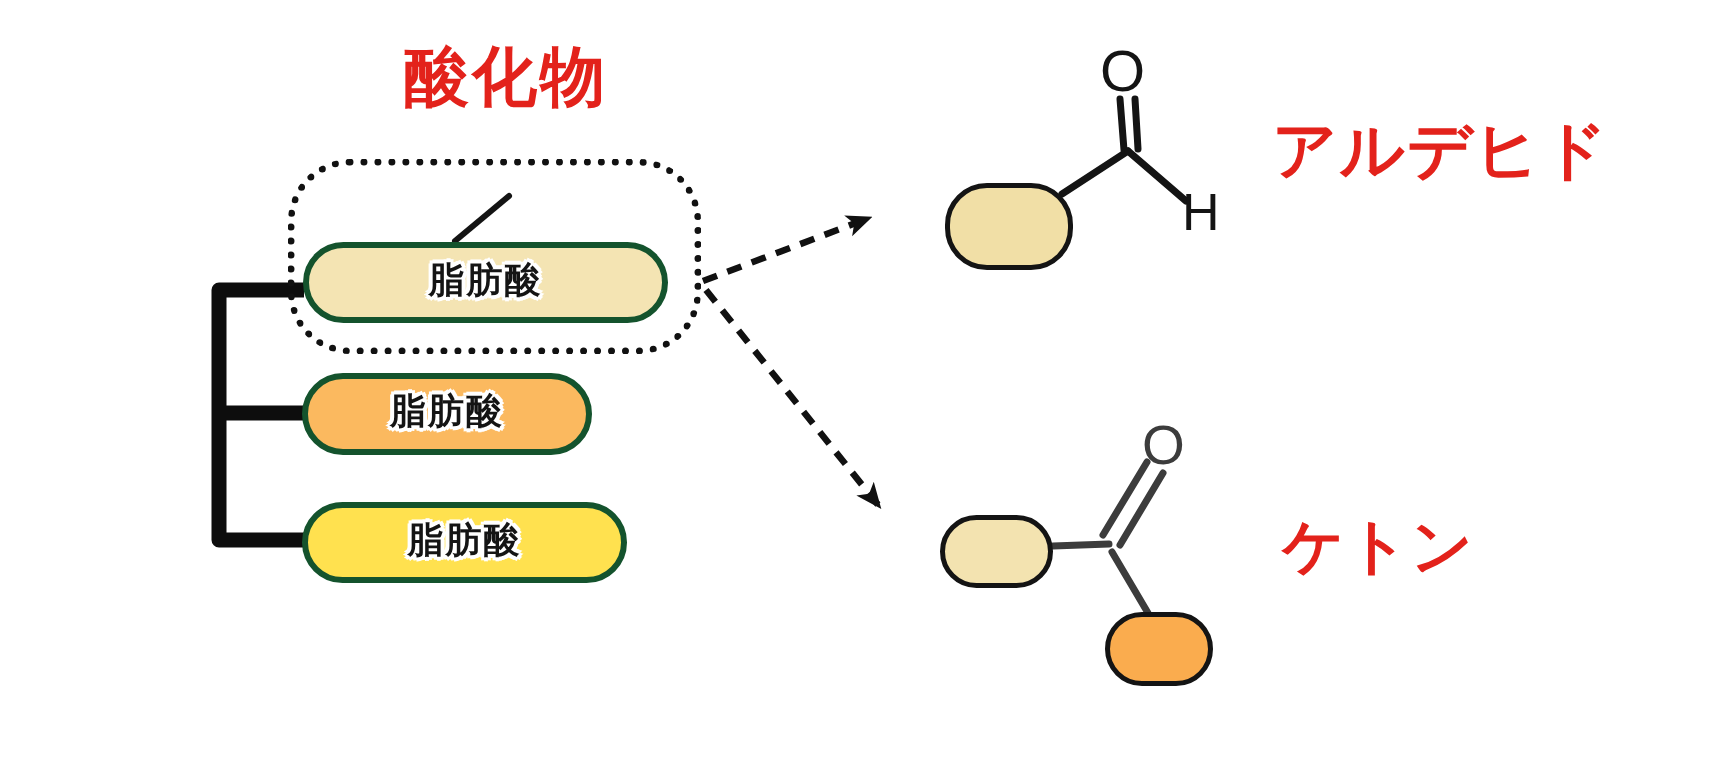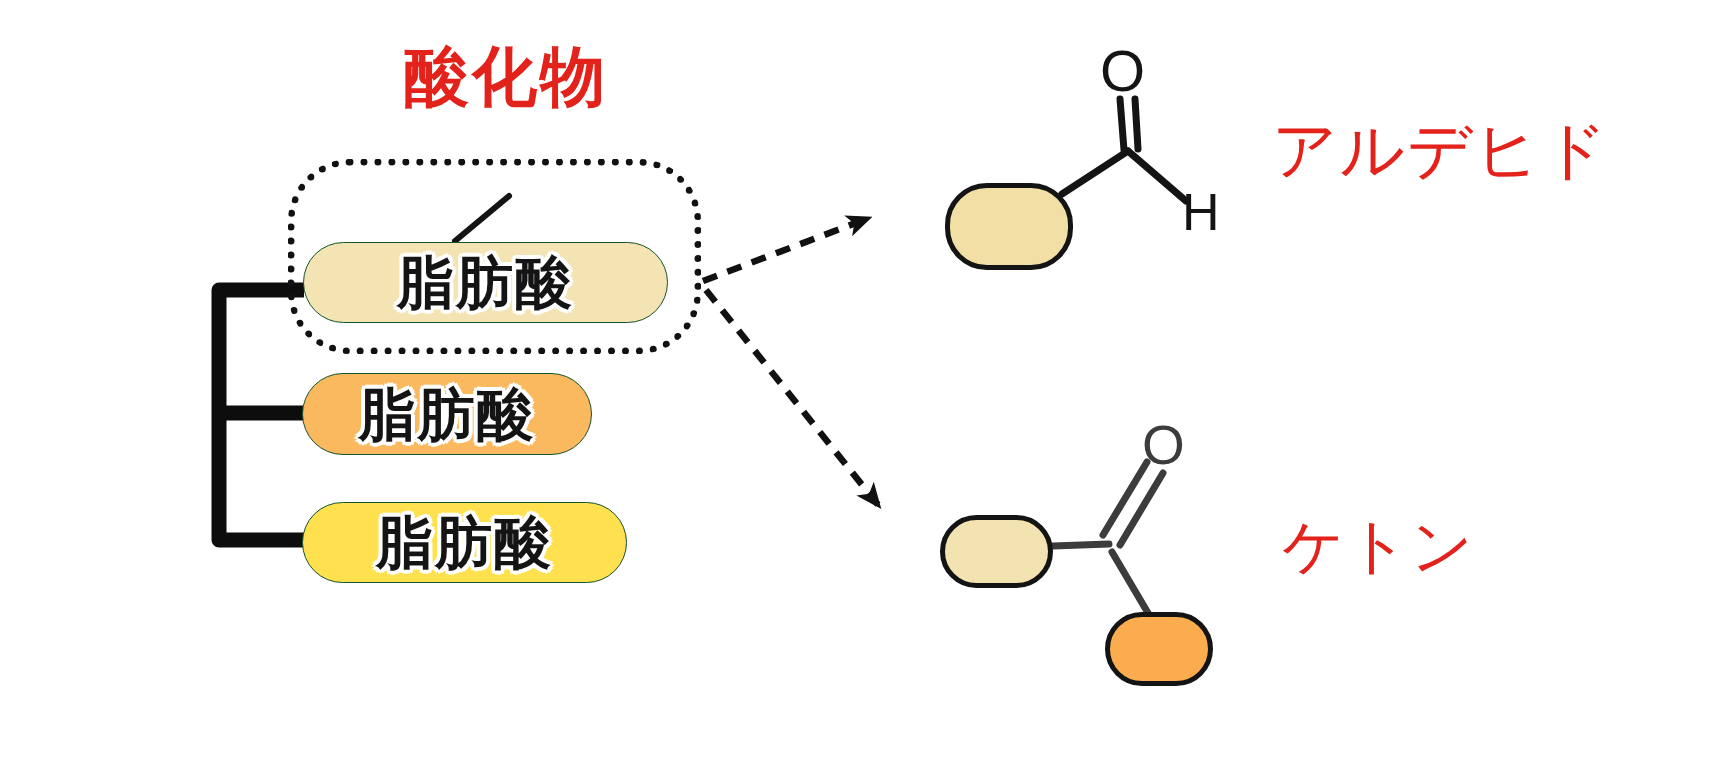--- a/index.html
+++ b/index.html
@@ -26,45 +26,46 @@
     border:7px dotted #111111;border-radius:62px;
     box-sizing:border-box;
   }
   .ooh{
     left:504px;top:160px;
     font-size:57px;color:#141414;line-height:1;
     letter-spacing:1px;white-space:nowrap;
   }
   .pill{
     display:flex;align-items:center;justify-content:center;
-    border:1px solid #14532d;border-radius:46px;
+    border:6px solid #14532d;border-radius:46px;
     box-sizing:border-box;
-    font-size:57px;font-weight:700;color:#141414;
+    font-size:36px;font-weight:700;color:#141414;
     line-height:1;letter-spacing:2px;white-space:nowrap;
     text-shadow:
       -3px -3px 0 #fff, 3px -3px 0 #fff, -3px 3px 0 #fff, 3px 3px 0 #fff,
       0 -4px 0 #fff, 0 4px 0 #fff, -4px 0 0 #fff, 4px 0 0 #fff;
+    font-family: Liberation Mono, monospace;
   }
   .pill-1{left:303px;top:242px;width:365px;height:81px;background:#F4E4B3;}
   .pill-2{left:302px;top:373px;width:290px;height:82px;background:#FBB95F;}
   .pill-3{left:302px;top:502px;width:325px;height:81px;background:#FFE14F;}
   .blob{
     border:5px solid #141414;box-sizing:border-box;
   }
   .ald-blob{left:945px;top:183px;width:128px;height:87px;background:#F1DFA6;border-radius:42px;}
   .ket-blob-left{left:940px;top:515px;width:113px;height:73px;background:#F3E3B0;border-radius:37px;}
   .ket-blob-right{left:1105px;top:612px;width:108px;height:74px;background:#FAAC4E;border-radius:37px;}
   .atom{
     line-height:1;color:#141414;white-space:nowrap;
   }
   .atom-o-ald{left:1100px;top:42px;font-size:58px;}
   .atom-h-ald{left:1182px;top:186px;font-size:52px;}
   .atom-o-ket{left:1142px;top:418px;font-size:55px;color:#3C3C3C;}
   .product-label{
-    font-weight:400;color:#E3221B;line-height:1;
+    font-weight:700;color:#E3221B;line-height:1;
     letter-spacing:2px;white-space:nowrap;
   }
   .label-aldehyde{left:1272px;top:118px;font-size:64px;}
   .label-ketone{left:1282px;top:516px;font-size:61px;}
 </style>
 </head>
 <body>
 
 <div class="canvas">
 

